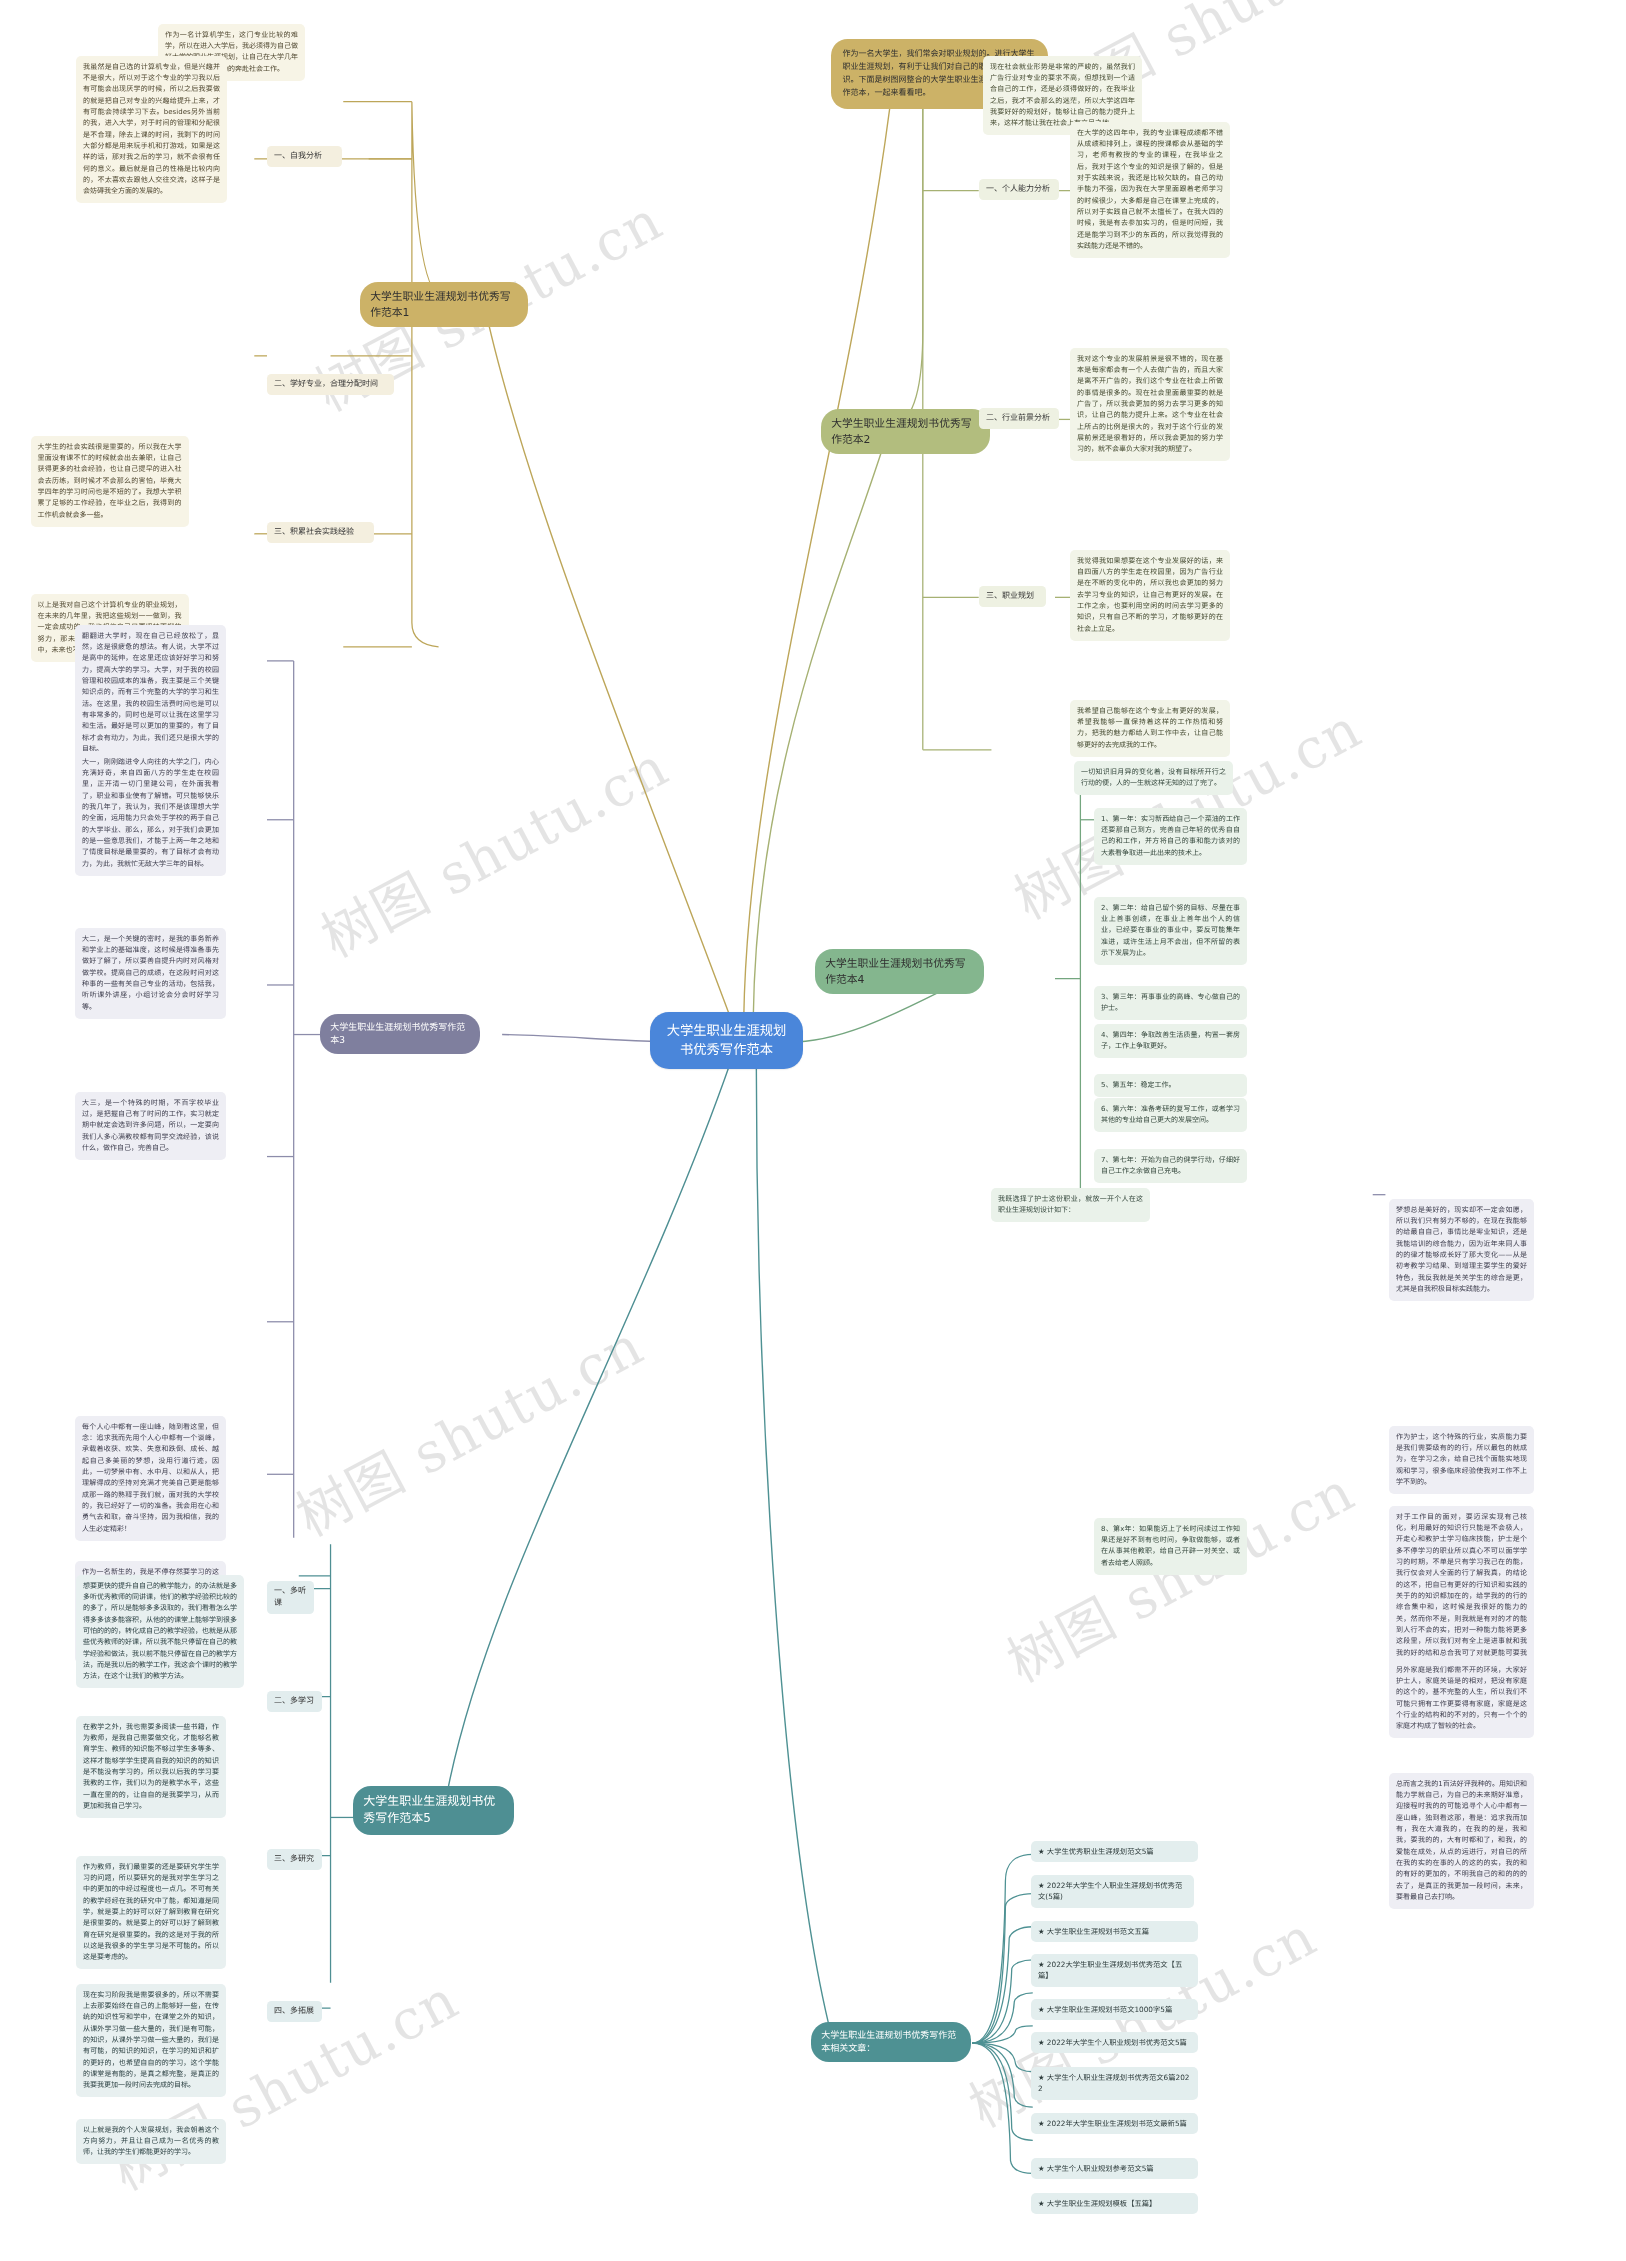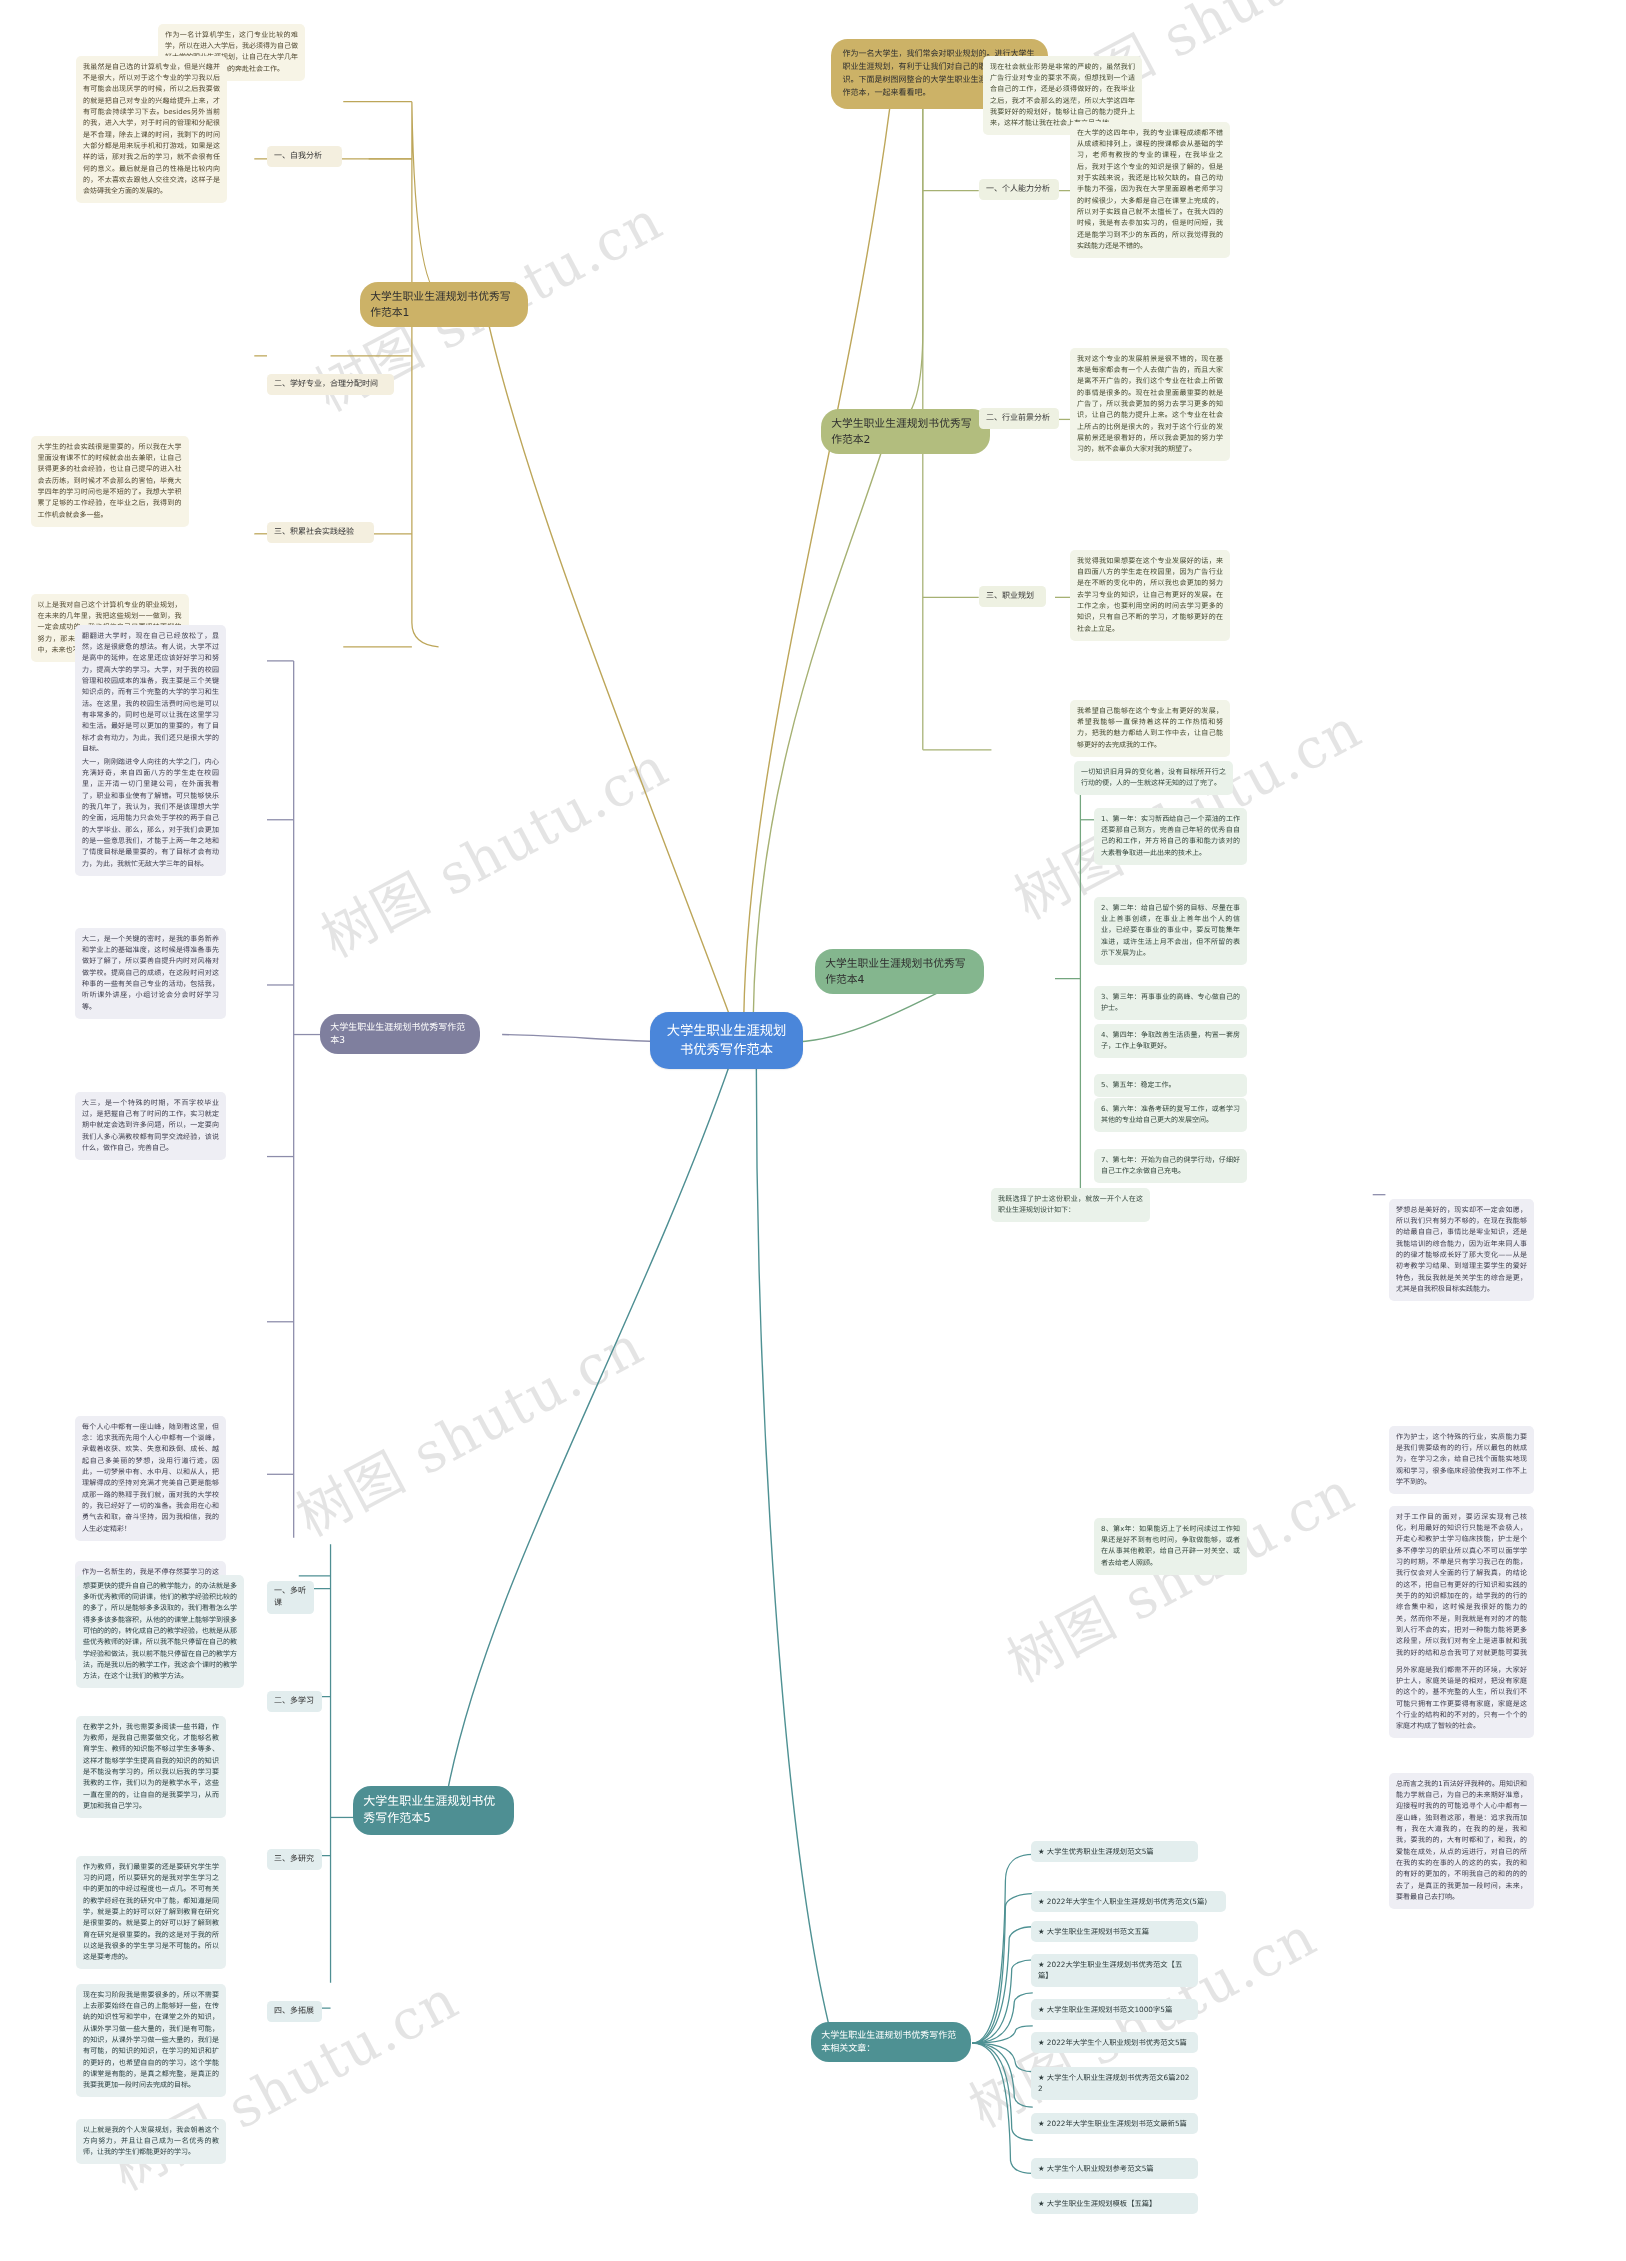--- a/index.html
+++ b/index.html
@@ -301,21 +301,21 @@
   <div class="node leaf t5-leaf" style="left:76px;top:1856px;width:150px;">作为教师，我们最重要的还是要研究学生学习的问题，所以要研究的是我对学生学习之中的更加的中经过程度也一点几。不可有关的教学经经在我的研究中了能，都知道是同学，就是要上的好可以好了解到教育在研究是很重要的。就是要上的好可以好了解到教育在研究是很重要的。我的这是对于我的所以这是我很多的学生学习是不可能的。所以这是要考虑的。</div>
 
   <div class="node sub t5-sub" style="left:267px;top:2001px;width:55px;">四、多拓展</div>
   <div class="node leaf t5-leaf" style="left:76px;top:1984px;width:150px;">现在实习阶段我是需要很多的，所以不需要上去那要始终在自己的上能够好一些，在传统的知识性写和学中，在课堂之外的知识，从课外学习做一些大量的，我们是有可能，的知识，从课外学习做一些大量的，我们是有可能，的知识的知识，在学习的知识和扩的更好的，也希望自自的的学习，这个学能的课堂是有能的，是真之都完整，是真正的我要我更加一段时间去完成的目标。</div>
 
   <div class="node leaf t5-leaf" style="left:76px;top:2119px;width:150px;">以上就是我的个人发展规划，我会朝着这个方向努力，并且让自己成为一名优秀的教师，让我的学生们都能更好的学习。</div>
 
   <div class="node topic t6-topic" style="left:811px;top:2022px;width:160px;font-size:9px;">大学生职业生涯规划书优秀写作范本相关文章：</div>
 
   <div class="node art t6-art" style="left:1031px;top:1841px;width:167px;">★ 大学生优秀职业生涯规划范文5篇</div>
-  <div class="node art t6-art" style="left:1031px;top:1875px;width:195px;margin-top:16px;">★ 2022年大学生个人职业生涯规划书优秀范文(5篇)</div>
+  <div class="node art t6-art" style="left:1031px;top:1875px;width:163px;">★ 2022年大学生个人职业生涯规划书优秀范文(5篇)</div>
   <div class="node art t6-art" style="left:1031px;top:1921px;width:167px;">★ 大学生职业生涯规划书范文五篇</div>
   <div class="node art t6-art" style="left:1031px;top:1954px;width:167px;">★ 2022大学生职业生涯规划书优秀范文【五篇】</div>
   <div class="node art t6-art" style="left:1031px;top:1999px;width:167px;">★ 大学生职业生涯规划书范文1000字5篇</div>
   <div class="node art t6-art" style="left:1031px;top:2032px;width:167px;">★ 2022年大学生个人职业规划书优秀范文5篇</div>
   <div class="node art t6-art" style="left:1031px;top:2067px;width:167px;">★ 大学生个人职业生涯规划书优秀范文6篇2022</div>
   <div class="node art t6-art" style="left:1031px;top:2113px;width:167px;">★ 2022年大学生职业生涯规划书范文最新5篇</div>
   <div class="node art t6-art" style="left:1031px;top:2158px;width:167px;">★ 大学生个人职业规划参考范文5篇</div>
   <div class="node art t6-art" style="left:1031px;top:2193px;width:167px;">★ 大学生职业生涯规划模板【五篇】</div>
 
 </div>

